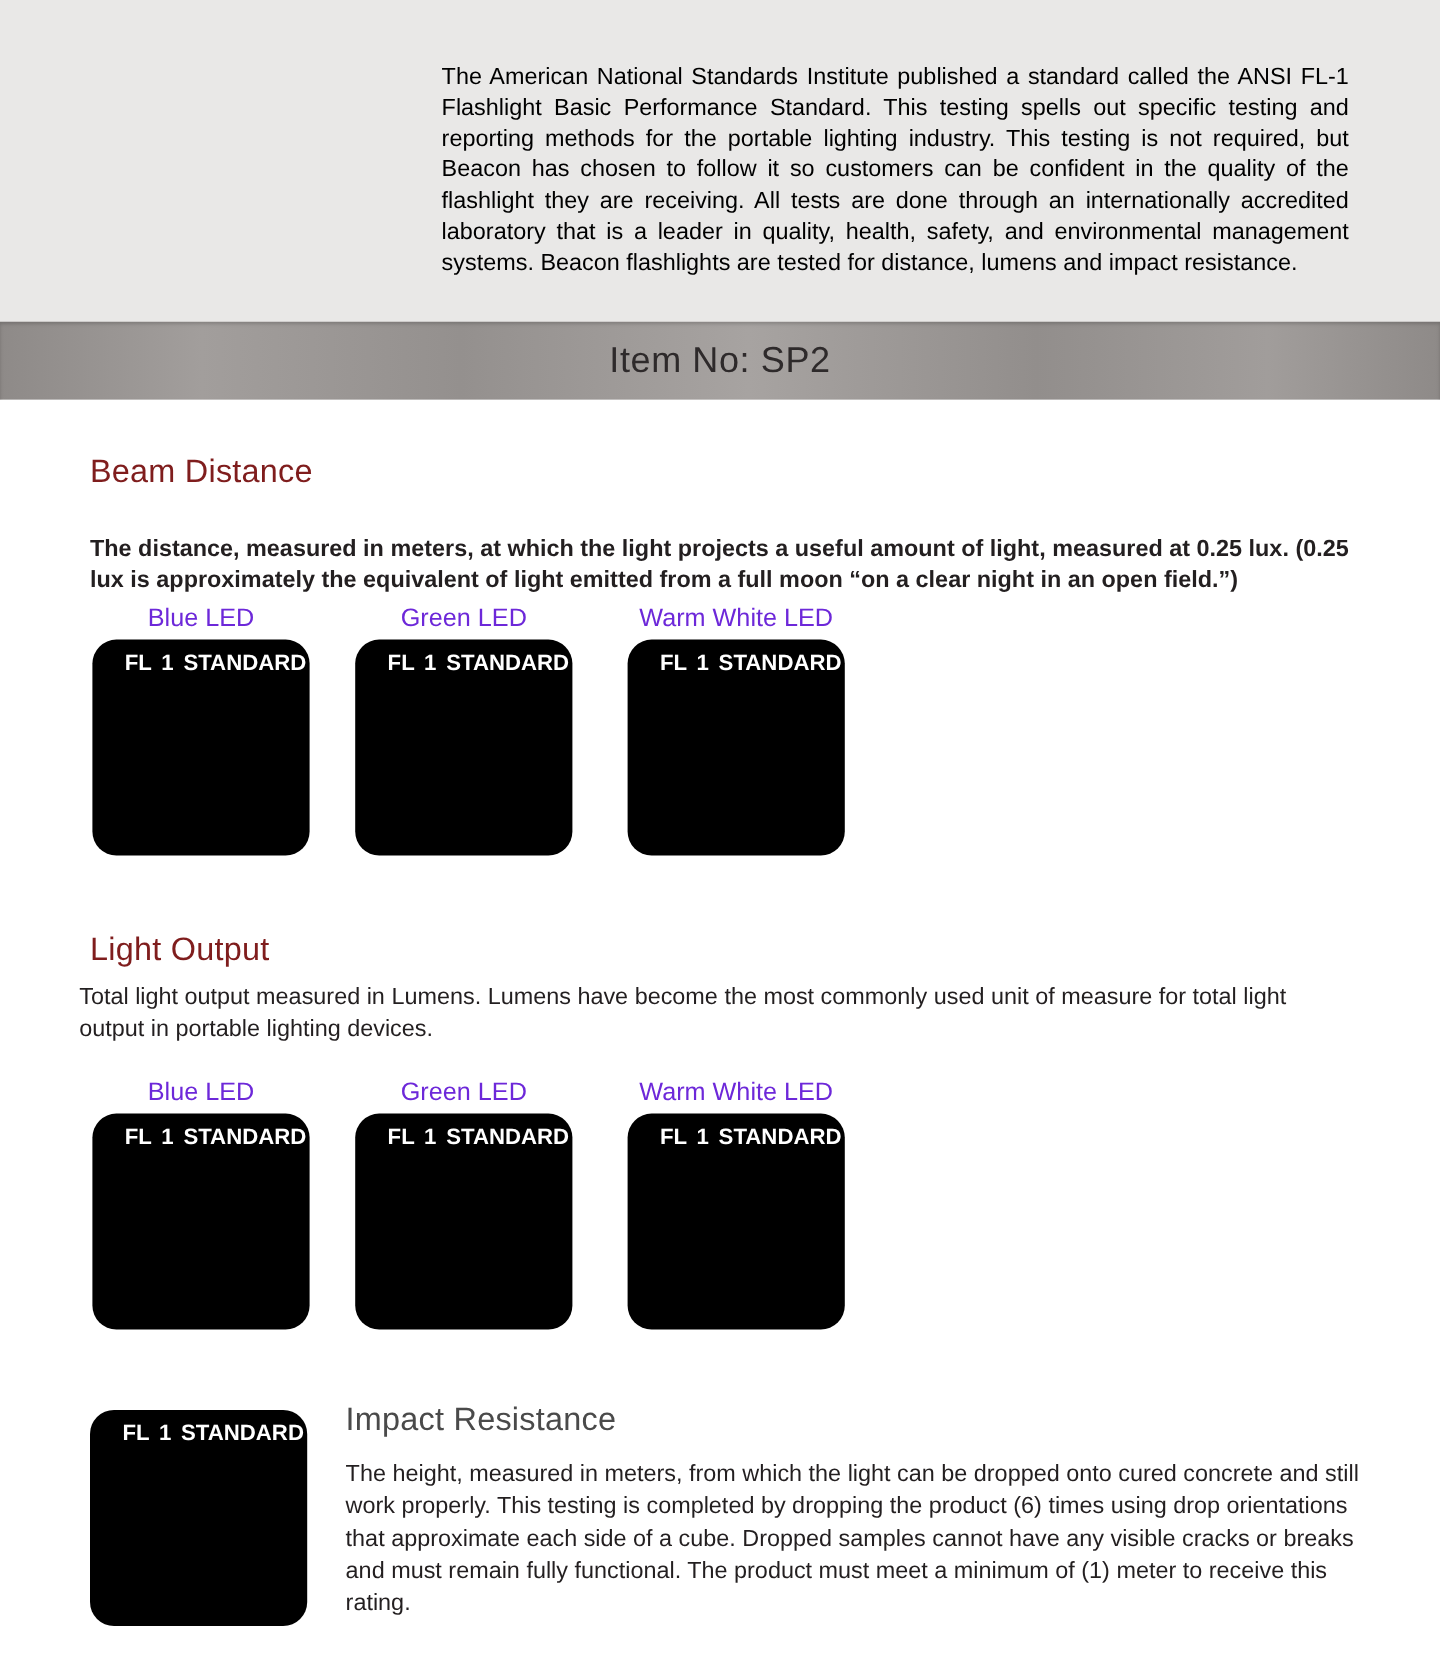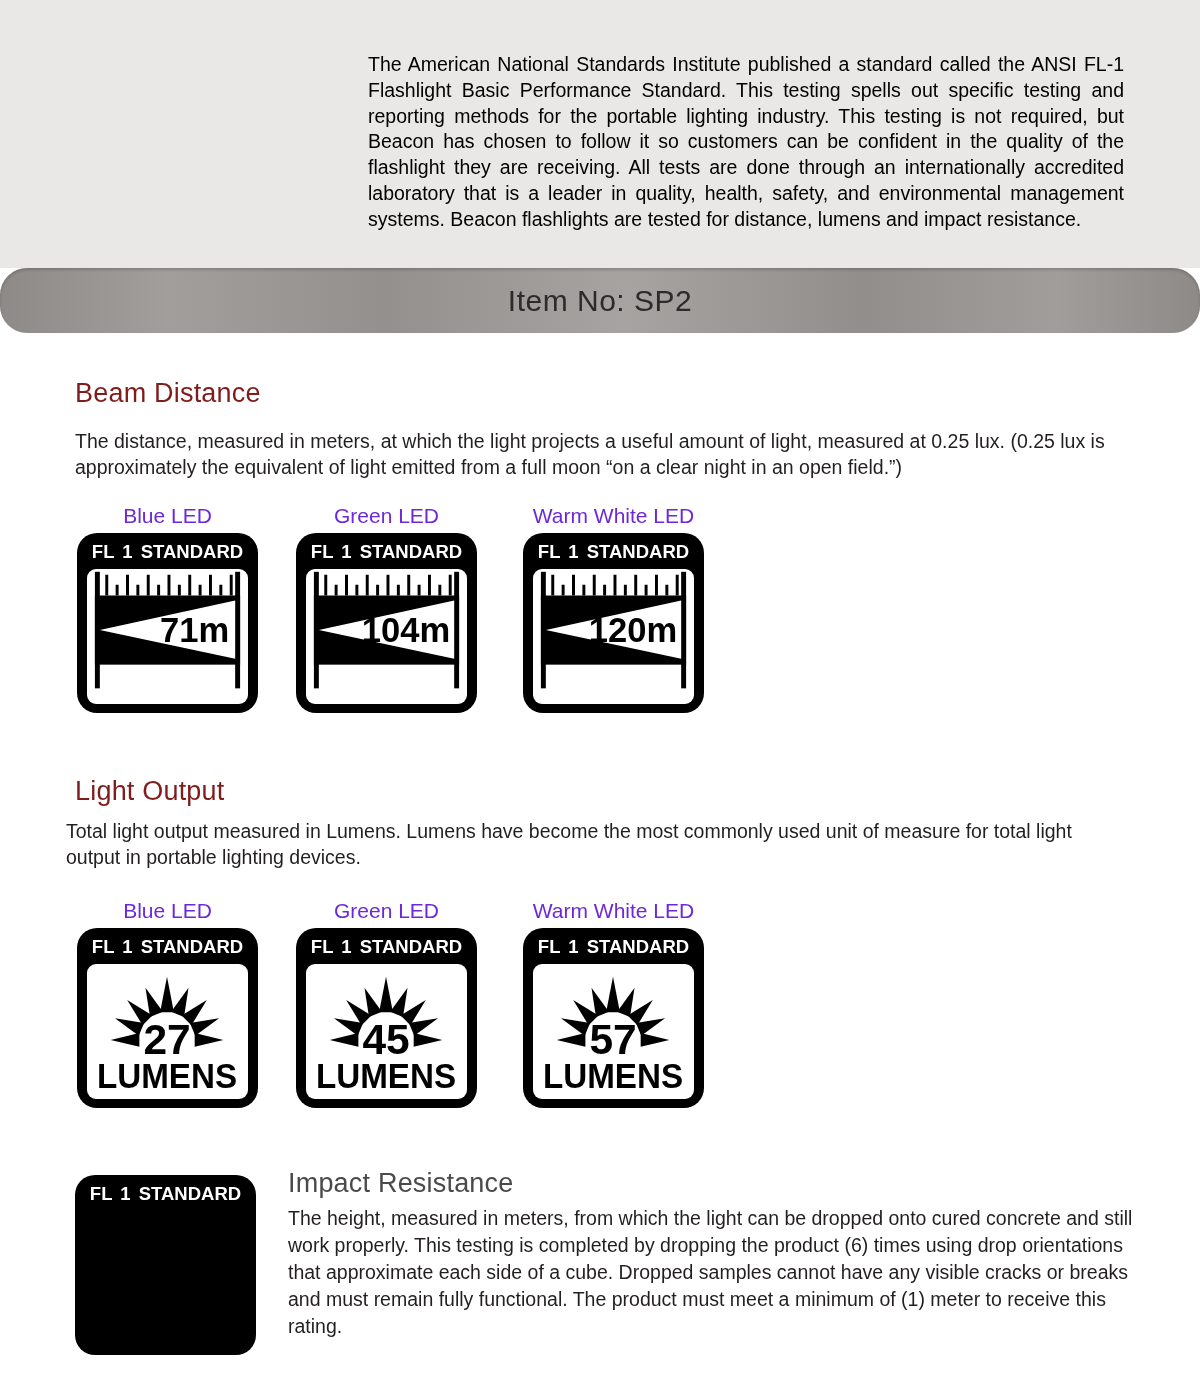--- a/index.html
+++ b/index.html
@@ -11,55 +11,55 @@
   .logo-box{position:absolute;left:70px;top:74px;width:276px;height:170px;}
   .logo-box svg{width:100%;height:100%;display:block;}
   .intro{position:absolute;left:368px;top:52px;width:756px;margin:0;
          font-size:19.5px;line-height:25.8px;text-align:justify;color:#000000;}
 
   
   .banner{position:absolute;left:0;top:268px;width:1200px;height:65px;
           background:linear-gradient(90deg,#8e8a88 0%,#a29e9c 14%,#94908e 32%,
                       #a7a3a1 52%,#928e8c 72%,#a19d9b 88%,#8e8a88 100%);
           box-shadow:inset 0 2px 3px rgba(0,0,0,.18);
-          display:flex;align-items:center;justify-content:center;border-radius:27px;}
+          display:flex;align-items:center;justify-content:center;}
   .banner span{font-size:30px;font-weight:300;color:#2e2a2b;letter-spacing:.5px;}
 
   h2.sec{position:absolute;margin:0;font-size:27px;font-weight:400;color:#7f1d1d;letter-spacing:.2px;}
   p.desc{position:absolute;margin:0;width:1056px;font-size:19.5px;line-height:26px;color:#231f20;}
 
   
   .badge-col{position:absolute;width:181px;text-align:center;}
   .led-label{font-size:21px;color:#6d28d9;height:26px;line-height:26px;margin-bottom:4px;white-space:nowrap;}
   .fl-badge{background:#000;border-radius:20px;height:180px;box-sizing:border-box;
-            padding:0 10px 9px;display:flex;flex-direction:column;}
+            padding:0 27px 9px;display:flex;}
   .fl-head{height:36px;line-height:37px;color:#fff;font-weight:700;font-size:18.5px;
            letter-spacing:0;word-spacing:3px;text-align:center;white-space:nowrap;}
   .fl-body{flex:1;background:#fff;border-radius:9px;position:relative;overflow:hidden;}
   .fl-body svg{position:absolute;left:0;top:0;width:100%;height:100%;}
 
   .impact-text{position:absolute;left:288px;top:1168px;width:845px;}
   .impact-text h3{margin:0;font-size:27px;font-weight:400;color:#4a4a4a;letter-spacing:.2px;}
-  .impact-text p{margin:6px 0 0 0;font-size:19.5px;line-height:27px;color:#231f20;}
+  .impact-text p{margin:16px 0 0 0;font-size:19.5px;line-height:27px;color:#231f20;}
 </style>
 </head>
 <body>
 
 <div class="page">
 
   <header class="top">
     <p class="intro">The American National Standards Institute published a standard called the ANSI FL-1 Flashlight Basic Performance Standard. This testing spells out specific testing and reporting methods for the portable lighting industry. This testing is not required, but Beacon has chosen to follow it so customers can be confident in the quality of the flashlight they are receiving. All tests are done through an internationally accredited laboratory that is a leader in quality, health, safety, and environmental management systems. Beacon flashlights are tested for distance, lumens and impact resistance.</p>
   </header>
 
   <div class="banner">
     <span>Item No: SP2</span>
   </div>
 
   <h2 class="sec" style="left:75px;top:378px;">Beam Distance</h2>
-  <p class="desc" style="left:75px;top:428px;">The distance, measured in meters, at which the light projects a useful amount of light, measured at 0.25 lux. (0.25 lux is approximately the equivalent of light emitted from a full moon “on a clear night in an open field.”)</p>
+  <p class="desc" style="left:75px;top:444px;font-weight:bold;">The distance, measured in meters, at which the light projects a useful amount of light, measured at 0.25 lux. (0.25 lux is approximately the equivalent of light emitted from a full moon “on a clear night in an open field.”)</p>
 
   <div class="badge-col" style="left:77px;top:503px;">
     <div class="led-label">Blue LED</div>
     <div class="fl-badge">
       <div class="fl-head">FL 1 STANDARD</div>
       <div class="fl-body">
         <svg viewBox="0 0 163 135" aria-hidden="true">
           <rect x="8" y="2" width="5" height="118" fill="#000"></rect>
           <rect x="150" y="2" width="5" height="118" fill="#000"></rect>
           <path d="M20 5V26M30.5 15V26M41 5V26M51.5 15V26M62 5V26M72.5 15V26M83 5V26M93.5 15V26M104 5V26M114.5 15V26M125 5V26M135.5 15V26M146 5V26" stroke="#000" stroke-width="3"></path>

